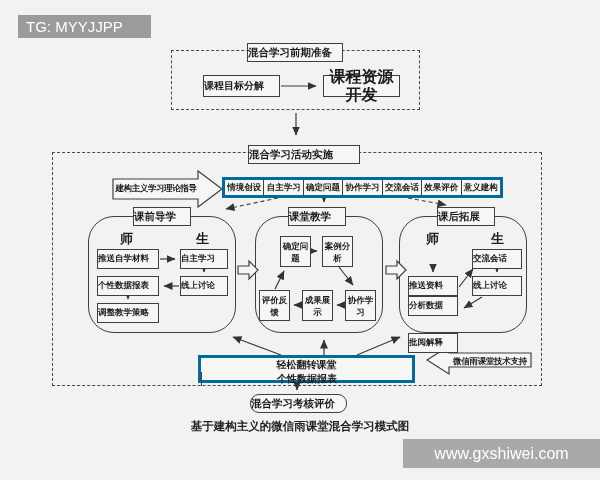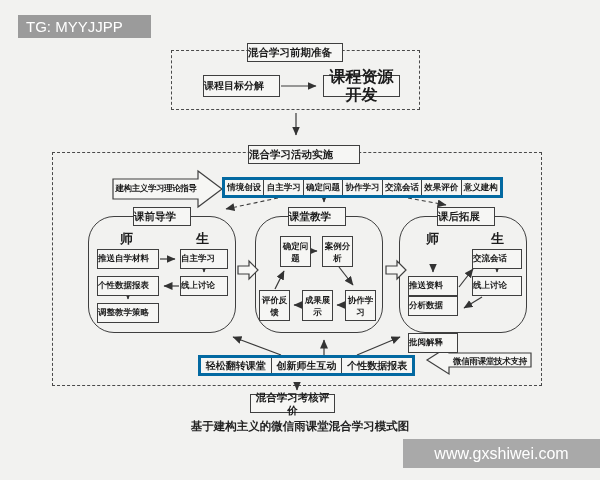--- a/index.html
+++ b/index.html
@@ -168,29 +168,28 @@
 <div class="box small" style="left:408px;top:303px;width:50px;height:20px;margin-top:30px;">
   <span>批阅解释</span>
 </div>
 <div class="box small" style="left:472px;top:249px;width:50px;height:20px;">
   <span>交流会话</span>
 </div>
 <div class="box small" style="left:472px;top:276px;width:50px;height:20px;">
   <span>线上讨论</span>
 </div>
 
-<div class="cellrow" style="left:198px;top:355px;width:217px;height:21px;font-size:10px;">
+<div class="cellrow" style="left:198px;top:355px;width:217px;height:28px;font-size:10px;flex-direction:column;">
   <div class="cell">轻松翻转课堂</div>
-  <div class="cell">创新师生互动</div>
   <div class="cell">个性数据报表</div>
 </div>
 
 <div class="freetext small" style="left:449px;top:356px;width:82px;letter-spacing:-0.3px;">微信雨课堂技术支持</div>
 
-<div class="box title" style="left:250px;top:394px;width:85px;height:19px;">
+<div class="box title" style="left:250px;top:394px;width:97px;height:19px;border-radius:9px;">
   <span>混合学习考核评价</span>
 </div>
 
 <div class="caption">基于建构主义的微信雨课堂混合学习模式图</div>
 
 <div class="watermark">
   <span>www.gxshiwei.com</span>
 </div>
 
 </body></html>

